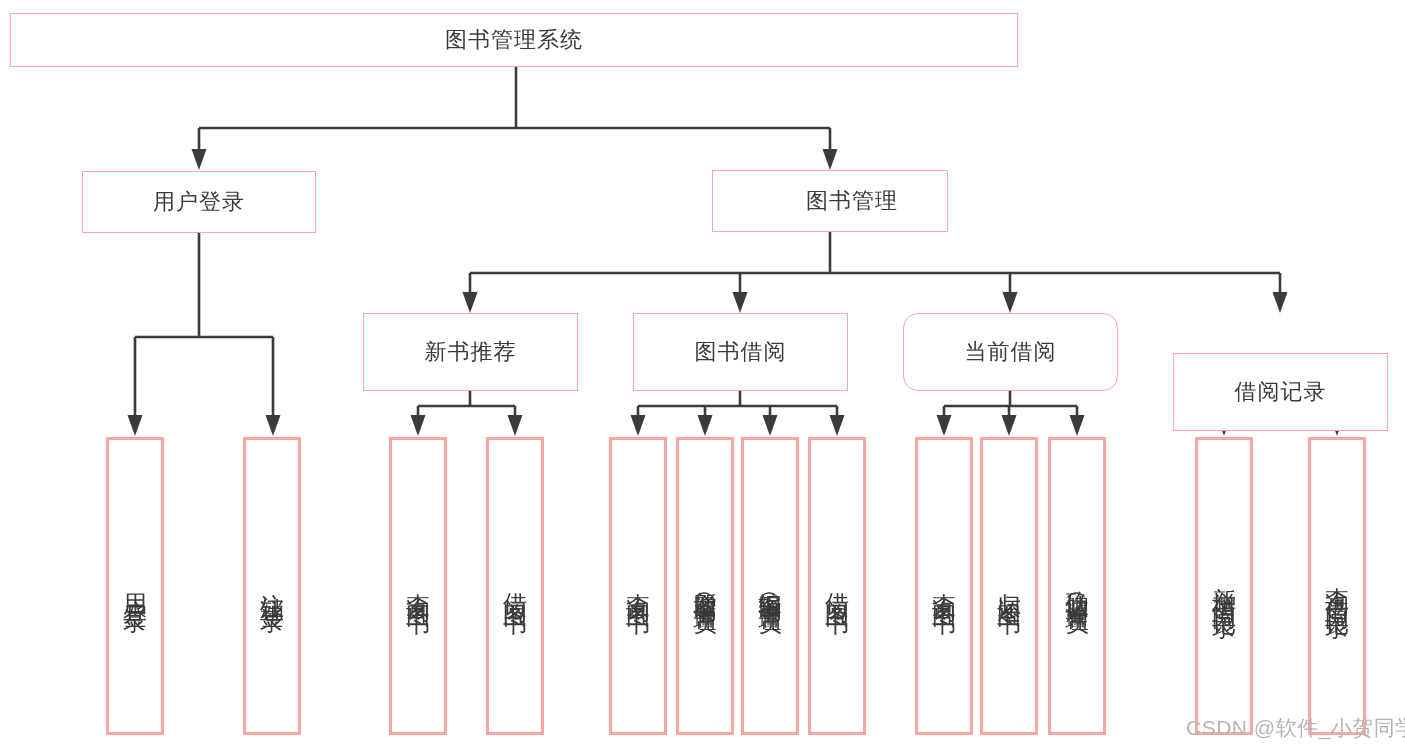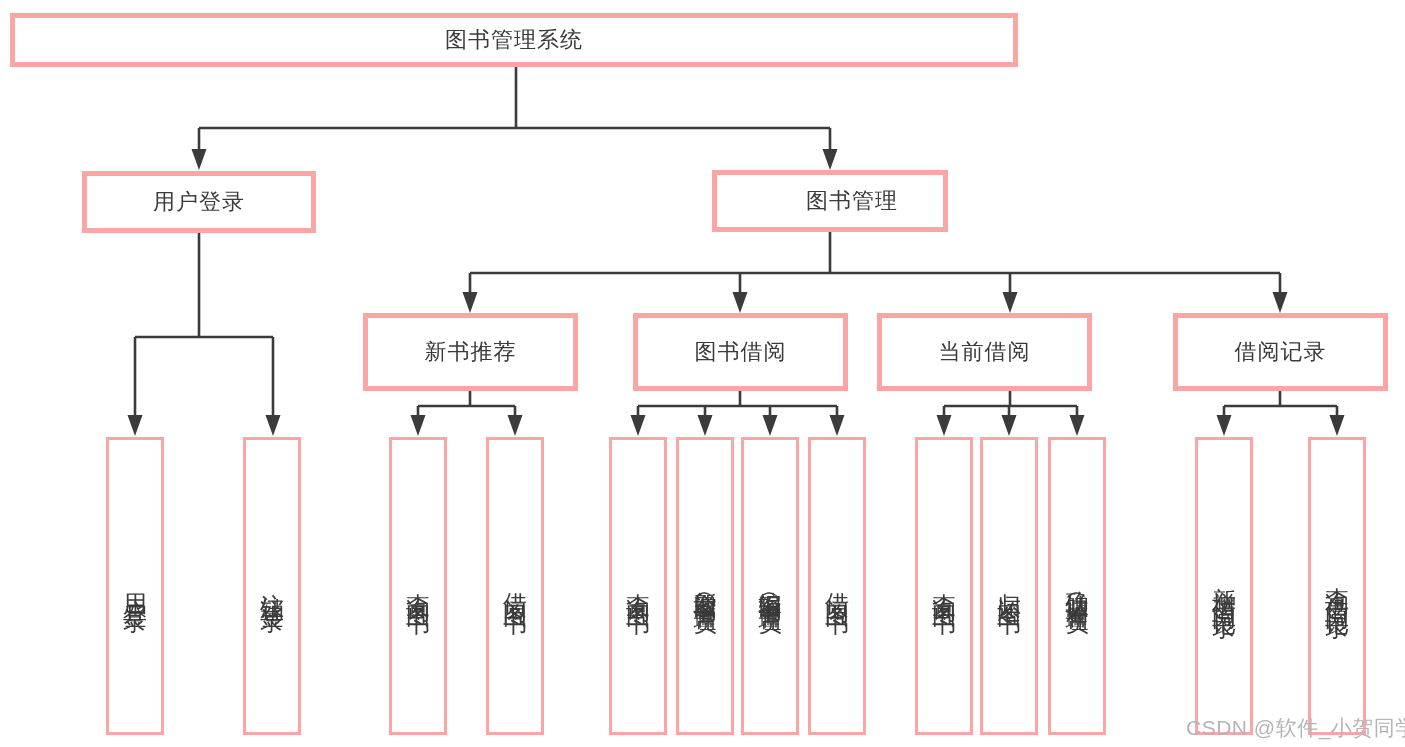--- a/index.html
+++ b/index.html
@@ -19,21 +19,21 @@
     position: absolute;
     left: 0; top: 0;
     width: 1405px;
     height: 747px;
     z-index: 1;
   }
   .box {
     position: absolute;
     box-sizing: border-box;
     background: #ffffff;
-    border: 5px solid #fca5a5;
+    border: 1px solid #fca5a5;
     display: flex;
     align-items: center;
     justify-content: center;
     color: #3a3a3a;
     z-index: 2;
     text-align: center;
   }
   .hlabel {
     font-size: 22px;
     letter-spacing: 1px;
@@ -50,22 +50,22 @@
   .vbox.long .vlabel {
     font-size: 23px;
     letter-spacing: 3px;
   }
   .box.root   { left: 10px;  top: 13px;  width: 1008px; height: 54px; }
   .box.l2a    { left: 82px;  top: 171px; width: 234px;  height: 62px; }
   .box.l2b    { left: 712px; top: 170px; width: 236px;  height: 62px; padding-left: 44px; }
   .box.l3     { top: 313px; height: 78px; width: 215px; }
   .box.l3a    { left: 363px; }
   .box.l3b    { left: 633px; text-align: center; }
-  .box.l3c    { left: 877px; }
-  .box.l3d    { left: 1173px; }
+  .box.l3c    { left: 903px; border-radius: 15px; }
+  .box.l3d    { left: 1173px; margin-top: 40px; }
   .box.leaf   { top: 437px; height: 298px; width: 58px; border-width: 3px; }
   .leaf.p1 { left: 106px; }
   .leaf.p2 { left: 243px; }
   .leaf.p3 { left: 389px; }
   .leaf.p4 { left: 486px; }
   .leaf.p5 { left: 609px; }
   .leaf.p6 { left: 676px; }
   .leaf.p7 { left: 741px; }
   .leaf.p8 { left: 808px; }
   .leaf.p9 { left: 915px; }

